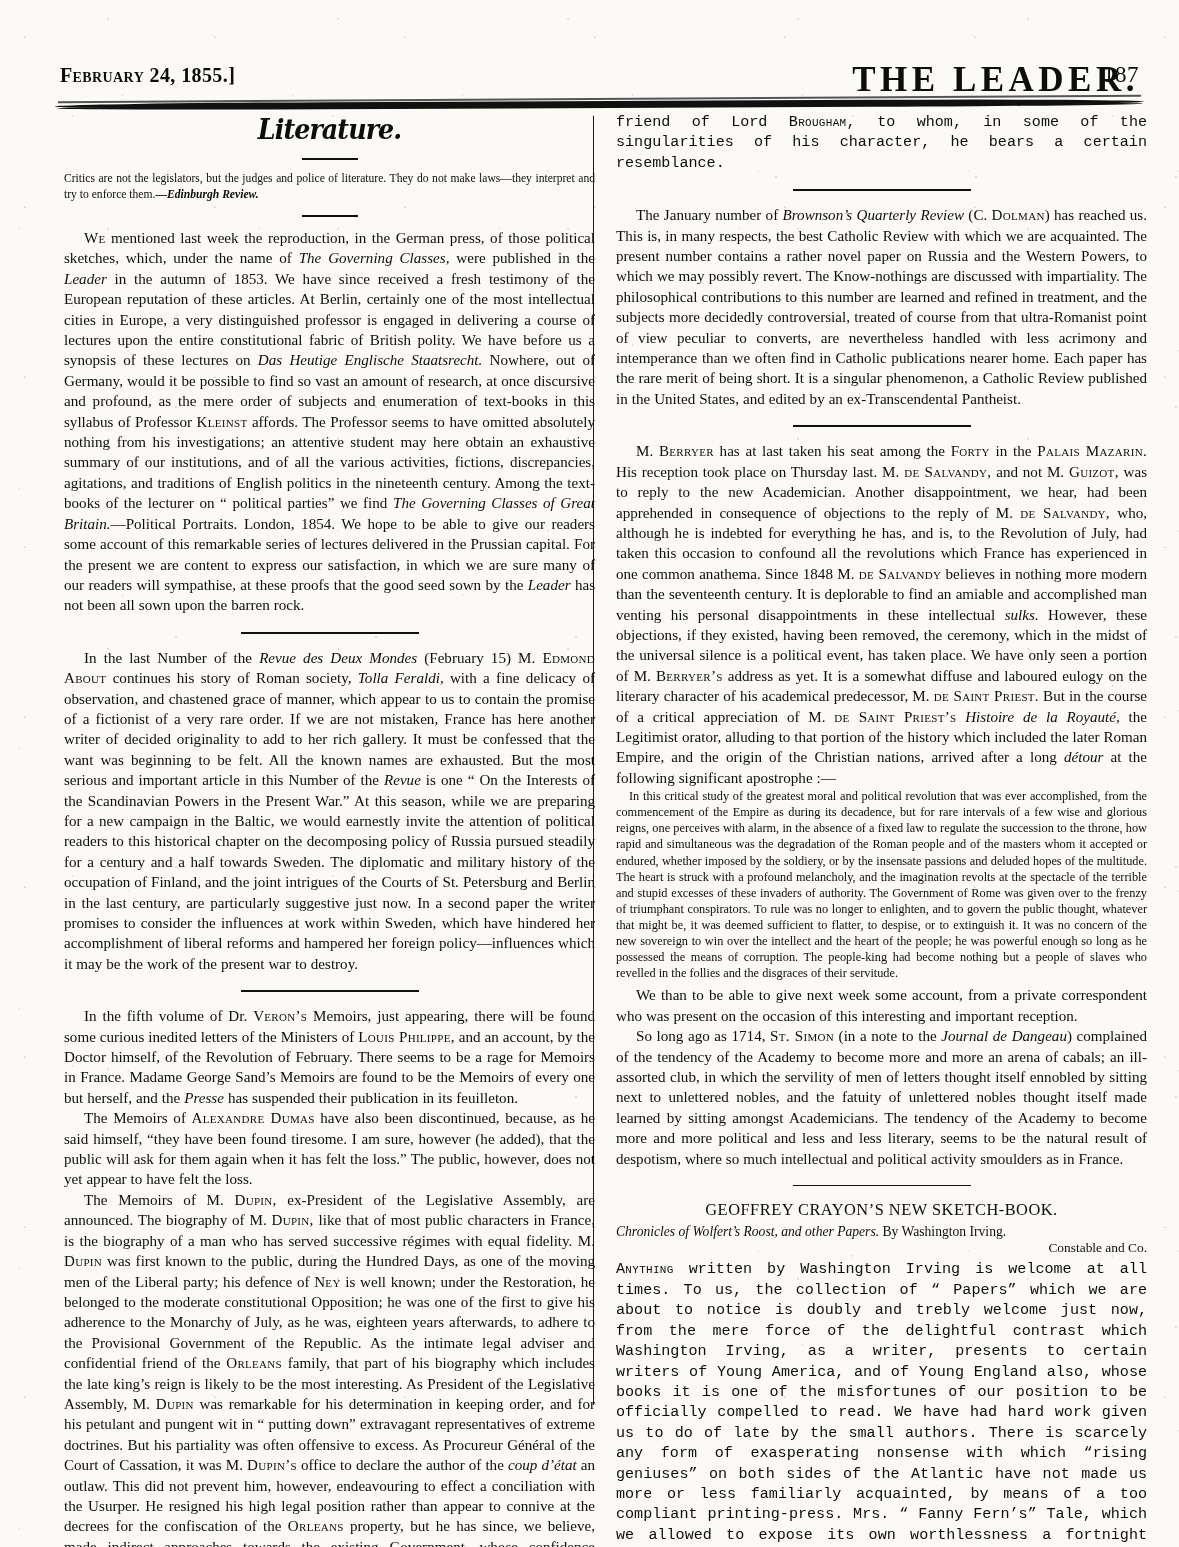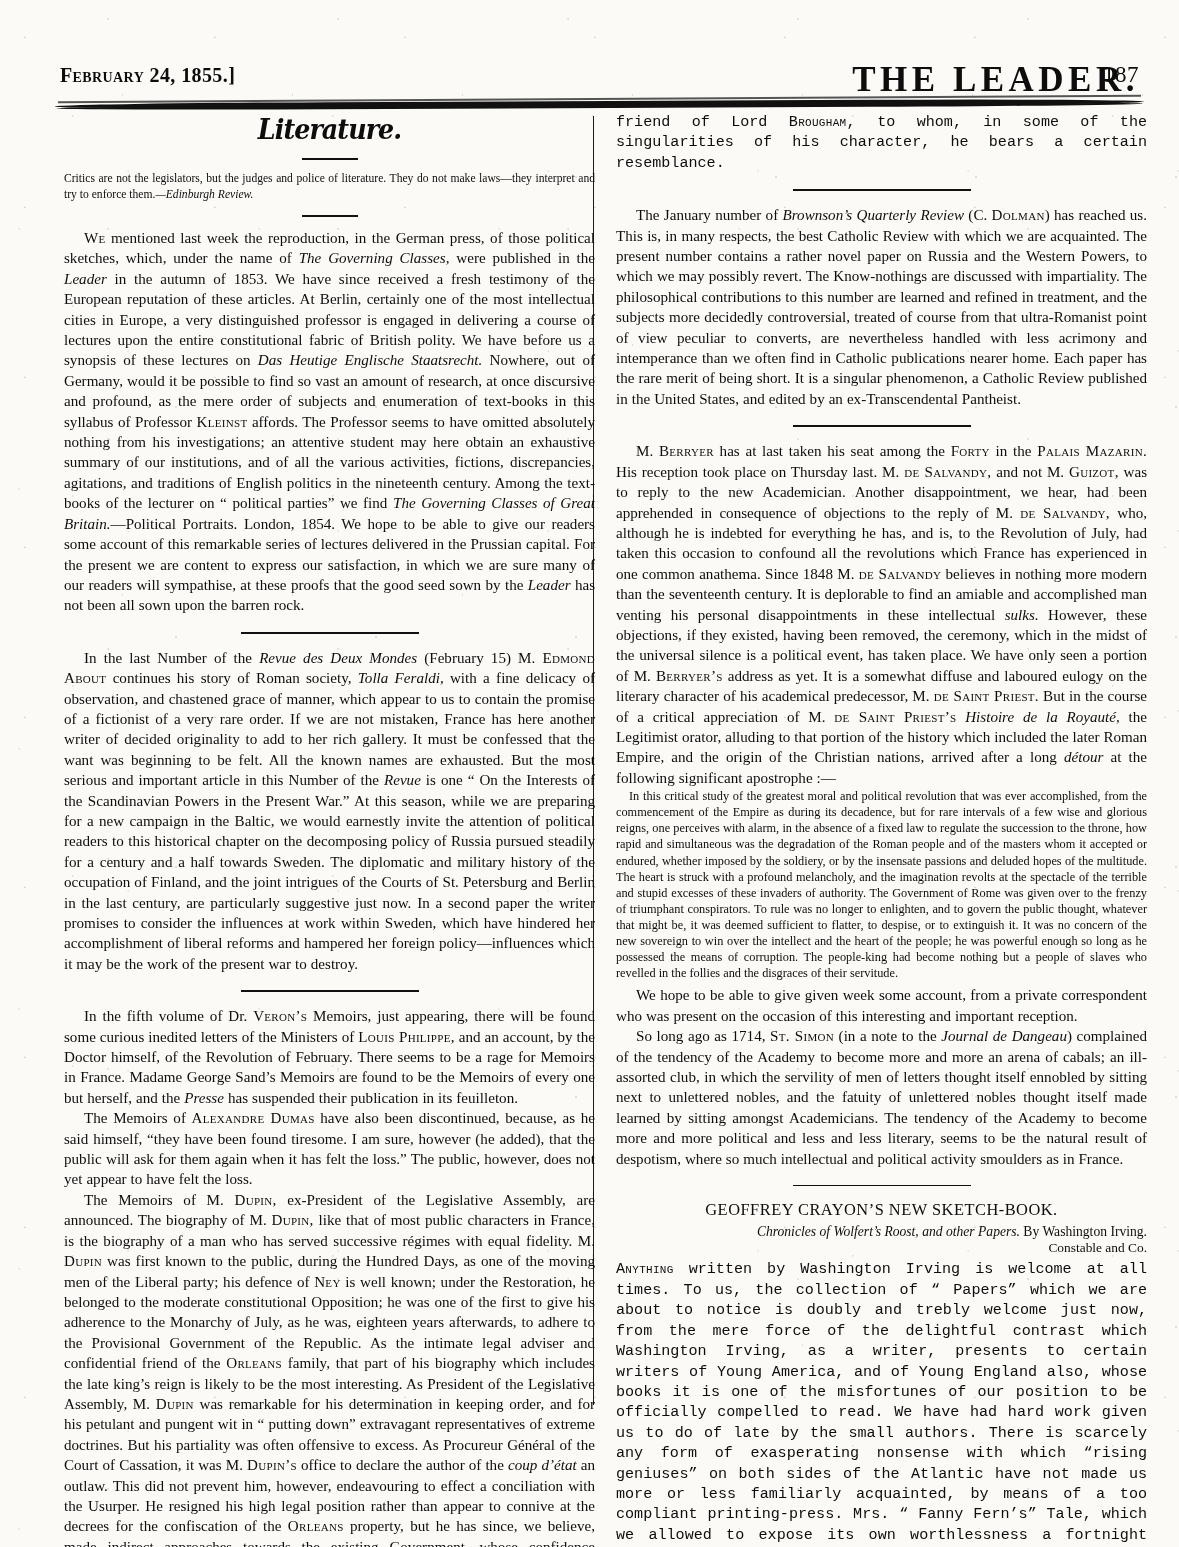--- a/index.html
+++ b/index.html
@@ -159,21 +159,21 @@
   p.body + p.body { margin-top: 0; }
   p.body.noindent { text-indent: 0; font-family: Liberation Mono, monospace; }
 
   p.epigraph {
     margin: 0;
     font-size: 11.6px;
     line-height: 15.5px;
     text-align: justify;
     text-indent: 0;
   }
-  p.epigraph .src { font-style: italic; font-weight: 400; }
+  p.epigraph .src { font-style: italic; font-weight: 700; }
 
   p.quote {
     margin: 0;
     font-size: 12.3px;
     line-height: 16.1px;
     text-align: justify;
     text-indent: 13px;
   }
 
   .sc {
@@ -187,21 +187,21 @@
     text-align: center;
     font-size: 16.4px;
     letter-spacing: .5px;
     margin: 0 0 3px 0;
     font-weight: 400;
   }
   .review-sub {
     font-size: 13.6px;
     font-style: italic;
     margin: 0;
-    text-align: right;
+    text-align: left;
     line-height: 17px;
   }
   .review-sub .roman { font-style: normal; }
   .review-pub {
     font-size: 13.4px;
     text-align: right;
     margin: 0 0 3px 0;
     line-height: 16px;
   }
   .spacer-4 { height: 4px; }
@@ -257,21 +257,21 @@
       <p class="body">The January number of <span class="it">Brownson’s Quarterly Review</span> (C. <span class="sc">Dolman</span>) has reached us. This is, in many respects, the best Catholic Review with which we are acquainted. The present number contains a rather novel paper on Russia and the Western Powers, to which we may possibly revert. The Know-nothings are discussed with impartiality. The philosophical contributions to this number are learned and refined in treatment, and the subjects more decidedly controversial, treated of course from that ultra-Romanist point of view peculiar to converts, are nevertheless handled with less acrimony and intemperance than we often find in Catholic publications nearer home. Each paper has the rare merit of being short. It is a singular phenomenon, a Catholic Review published in the United States, and edited by an ex-Transcendental Pantheist.</p>
 
       <div class="rule-med"></div>
 
       <p class="body">M. <span class="sc">Berryer</span> has at last taken his seat among the <span class="sc">Forty</span> in the <span class="sc">Palais Mazarin.</span> His reception took place on Thursday last. M. <span class="sc">de Salvandy,</span> and not M. <span class="sc">Guizot,</span> was to reply to the new Academician. Another disappointment, we hear, had been apprehended in consequence of objections to the reply of M. <span class="sc">de Salvandy,</span> who, although he is indebted for everything he has, and is, to the Revolution of July, had taken this occasion to confound all the revolutions which France has experienced in one common anathema. Since 1848 M. <span class="sc">de Salvandy</span> believes in nothing more modern than the seventeenth century. It is deplorable to find an amiable and accomplished man venting his personal disappointments in these intellectual <span class="it">sulks.</span> However, these objections, if they existed, having been removed, the ceremony, which in the midst of the universal silence is a political event, has taken place. We have only seen a portion of M. <span class="sc">Berryer’s</span> address as yet. It is a somewhat diffuse and laboured eulogy on the literary character of his academical predecessor, M. <span class="sc">de Saint Priest.</span> But in the course of a critical appreciation of M. <span class="sc">de Saint Priest’s</span> <span class="it">Histoire de la Royauté,</span> the Legitimist orator, alluding to that portion of the history which included the later Roman Empire, and the origin of the Christian nations, arrived after a long <span class="it">détour</span> at the following significant apostrophe :—</p>
 
       <p class="quote">In this critical study of the greatest moral and political revolution that was ever accomplished, from the commencement of the Empire as during its decadence, but for rare intervals of a few wise and glorious reigns, one perceives with alarm, in the absence of a fixed law to regulate the succession to the throne, how rapid and simultaneous was the degradation of the Roman people and of the masters whom it accepted or endured, whether imposed by the soldiery, or by the insensate passions and deluded hopes of the multitude. The heart is struck with a profound melancholy, and the imagination revolts at the spectacle of the terrible and stupid excesses of these invaders of authority. The Government of Rome was given over to the frenzy of triumphant conspirators. To rule was no longer to enlighten, and to govern the public thought, whatever that might be, it was deemed sufficient to flatter, to despise, or to extinguish it. It was no concern of the new sovereign to win over the intellect and the heart of the people; he was powerful enough so long as he possessed the means of corruption. The people-king had become nothing but a people of slaves who revelled in the follies and the disgraces of their servitude.</p>
 
       <div class="spacer-4"></div>
 
-      <p class="body">We hope to be able to give given week some account, from a private correspondent who was present on the occasion of this interesting and important reception.</p>
+      <p class="body">We than to be able to give next week some account, from a private correspondent who was present on the occasion of this interesting and important reception.</p>
 
       <p class="body">So long ago as 1714, <span class="sc">St. Simon</span> (in a note to the <span class="it">Journal de Dangeau</span>) complained of the tendency of the Academy to become more and more an arena of cabals; an ill-assorted club, in which the servility of men of letters thought itself ennobled by sitting next to unlettered nobles, and the fatuity of unlettered nobles thought itself made learned by sitting amongst Academicians. The tendency of the Academy to become more and more political and less and less literary, seems to be the natural result of despotism, where so much intellectual and political activity smoulders as in France.</p>
 
       <div class="rule-med thin"></div>
 
       <div class="review-head">GEOFFREY CRAYON’S NEW SKETCH-BOOK.</div>
 
       <p class="review-sub">
         <span>Chronicles of Wolfert’s Roost, and other Papers.</span>
         <span class="roman">By Washington Irving.</span>

